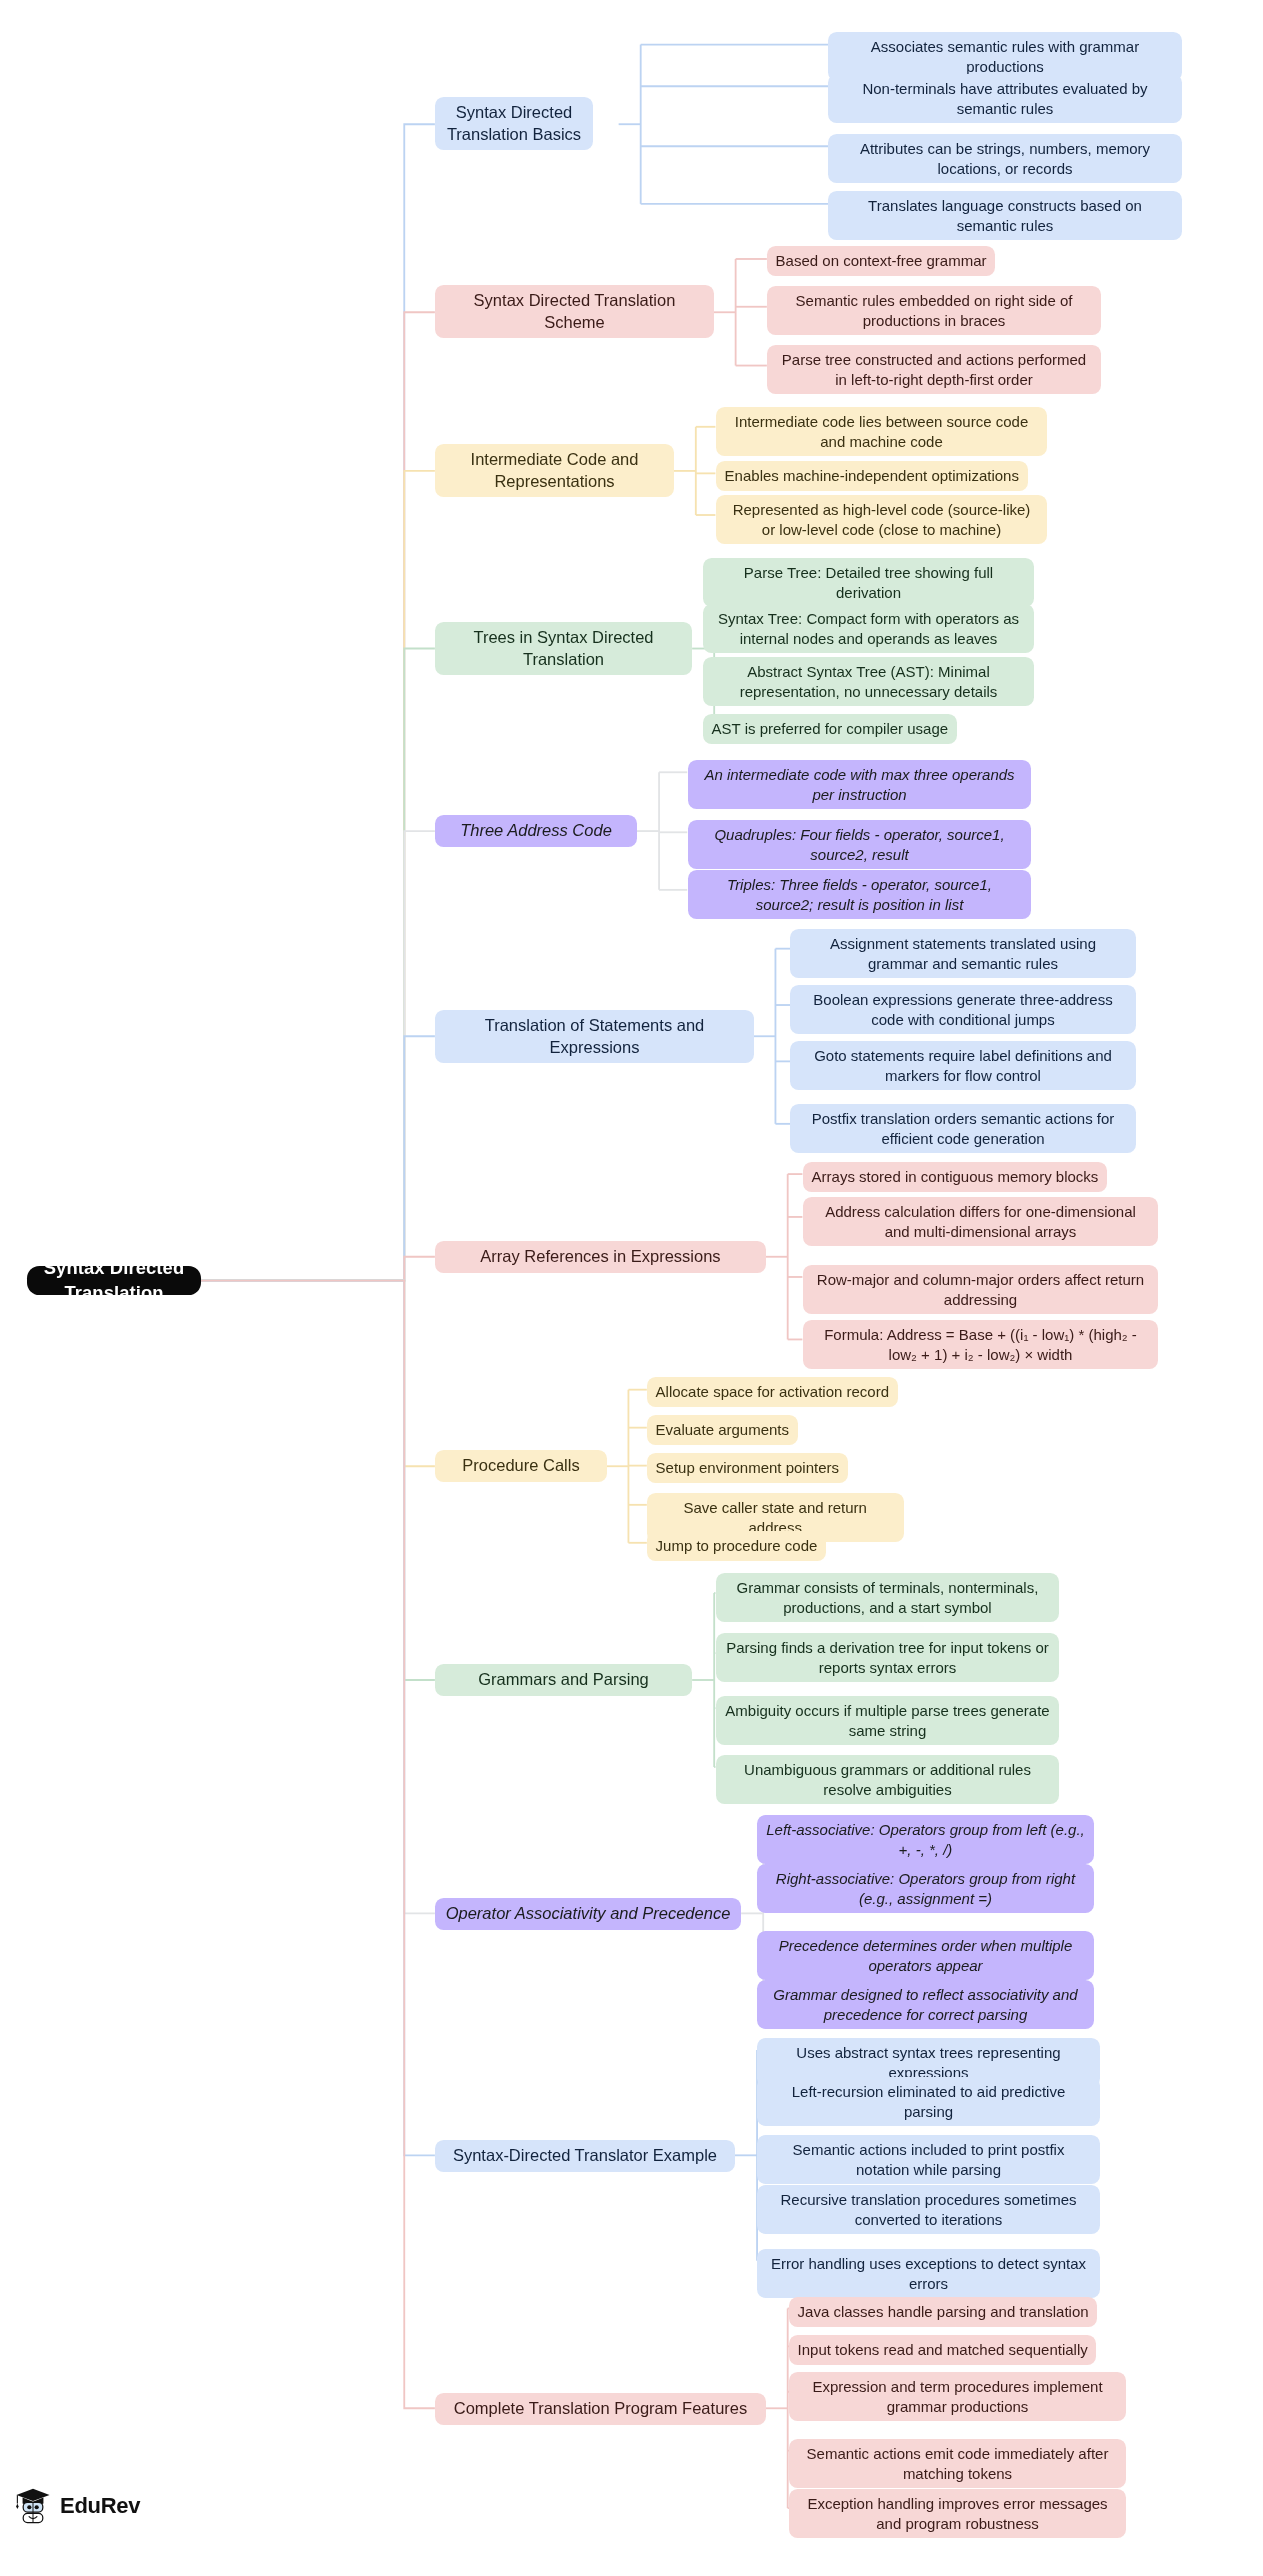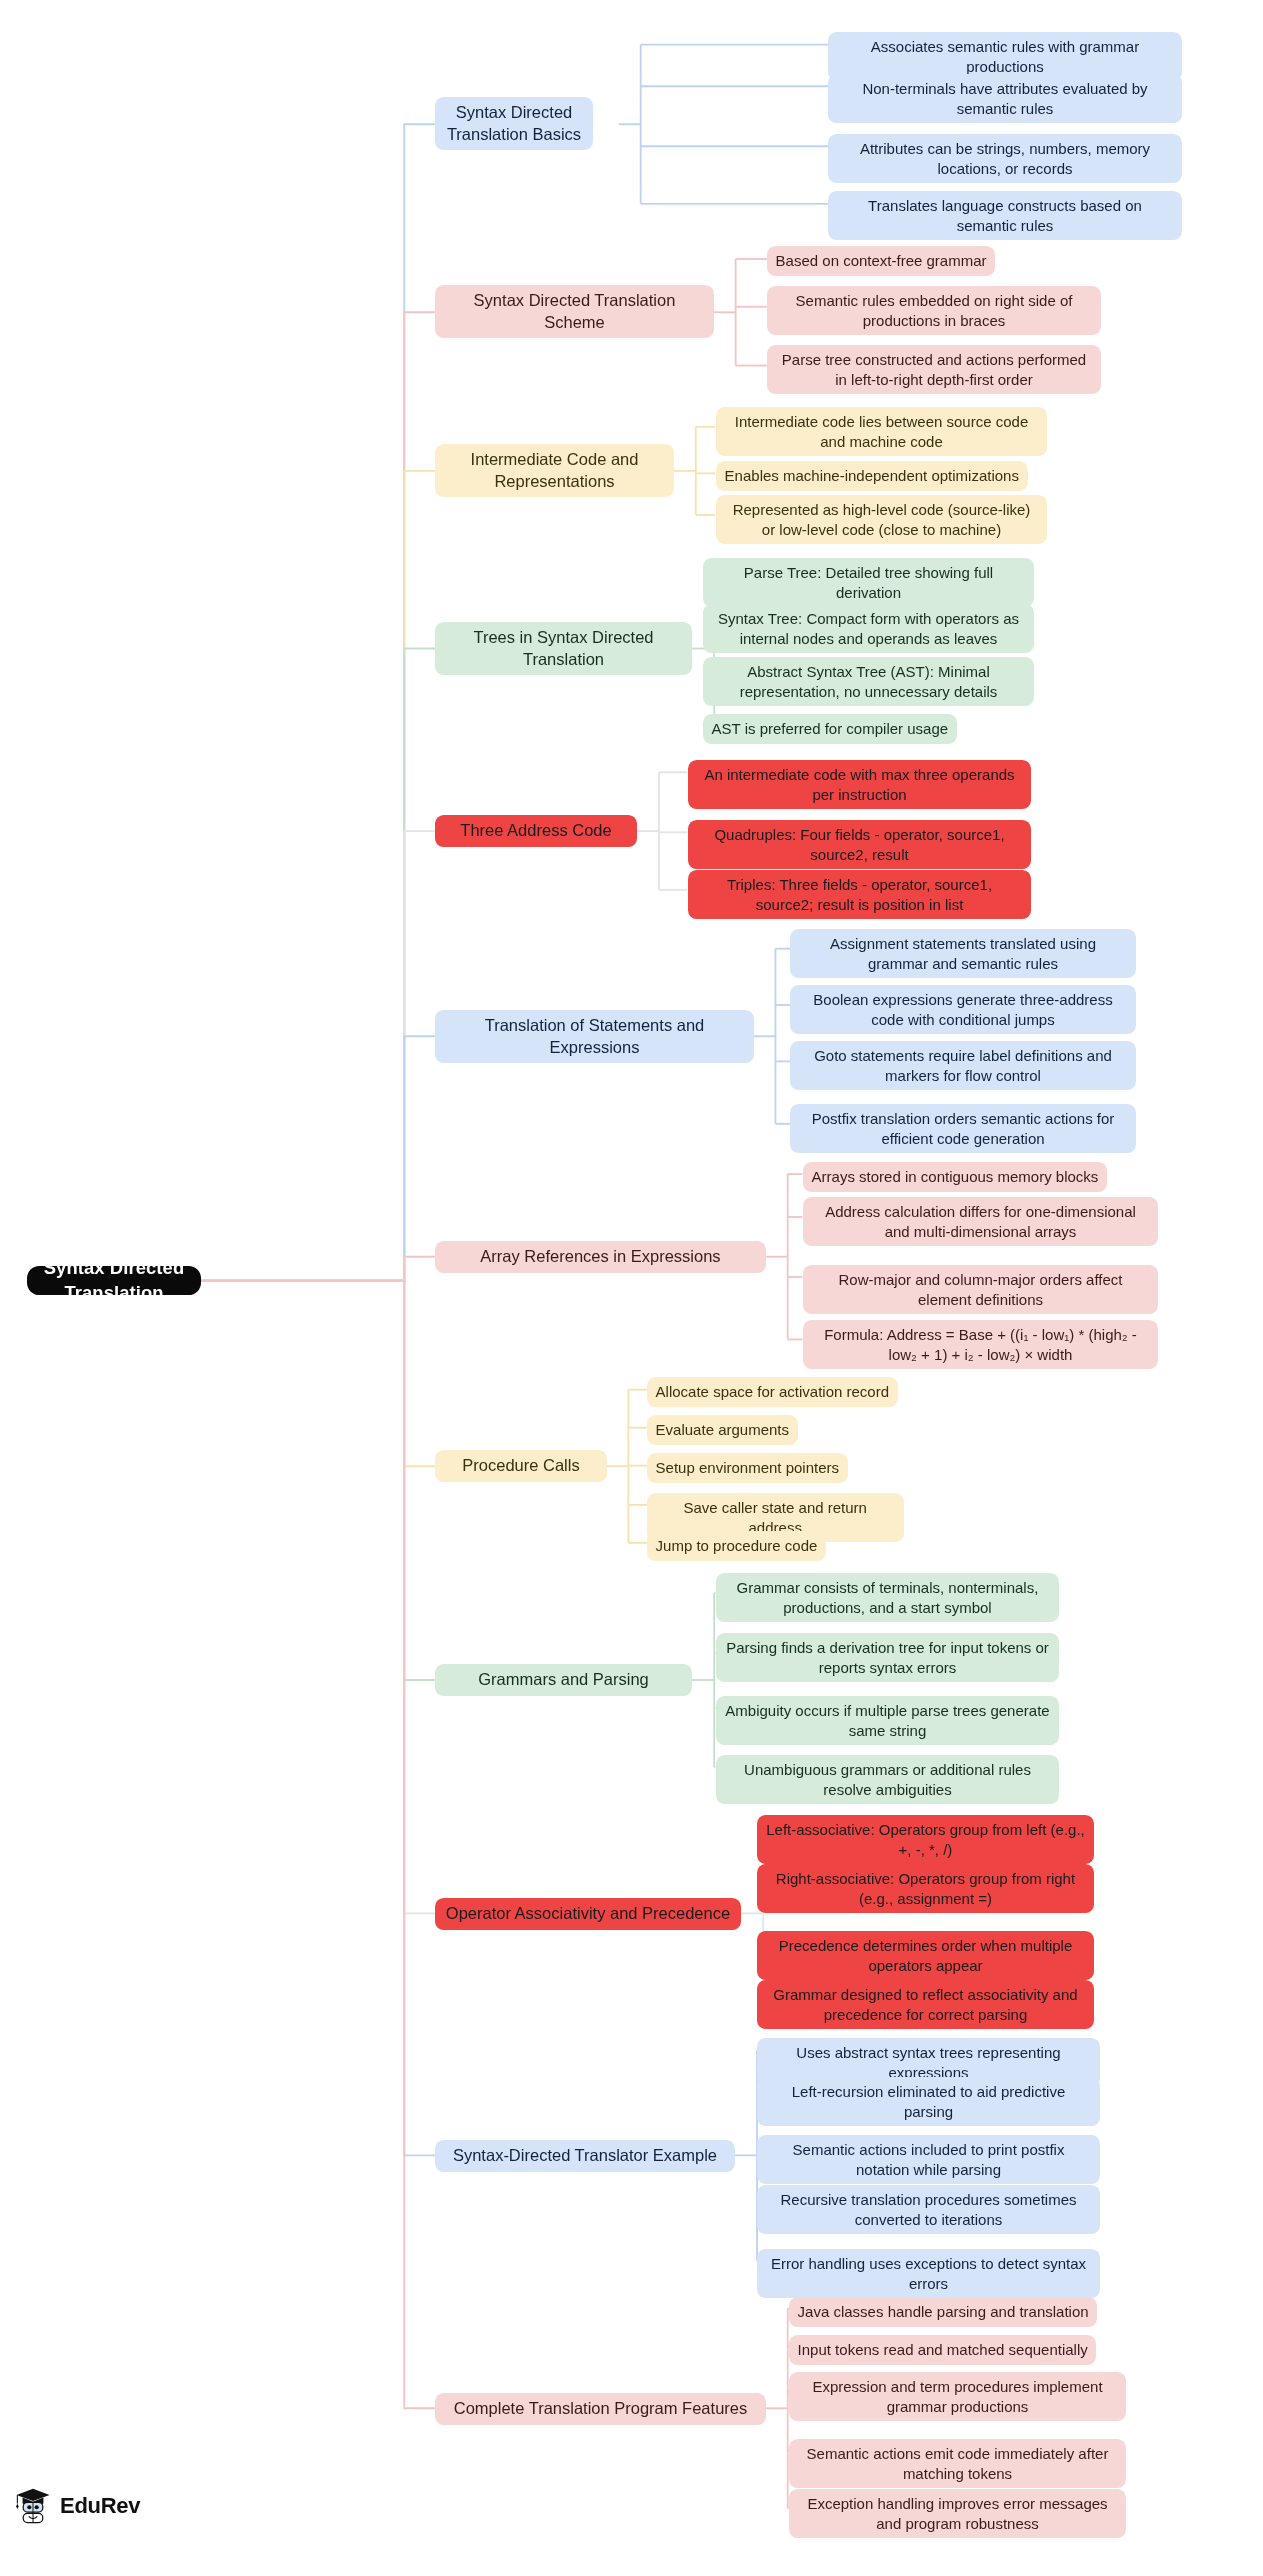--- a/index.html
+++ b/index.html
@@ -39,21 +39,21 @@
 
   
   .branch { font-size: 16.5px; font-weight: 400; }
   .leaf   { font-size: 15px; font-weight: 400; }
 
   
   .c-blue   { background: #d6e4fa; color: #12233d; }
   .c-pink   { background: #f7d7d6; color: #3a1b18; }
   .c-yellow { background: #fceecb; color: #3a3112; }
   .c-green  { background: #d6ebda; color: #16301d; }
-  .c-gray   { background: #ef4444; color: #1b1c1e; }
+  .c-gray   { background: #c4b5fd; color: #1b1c1e; font-style: italic; }
 
   
   #logo {
     position: absolute;
     left: 13.5px; top: 2487px;
     display: flex; align-items: center; gap: 8.6px;
   }
   #logo .wordmark {
     font-size: 22px; font-weight: bold; color: #111; letter-spacing: -0.3px;
     font-family: "Liberation Sans", sans-serif;
@@ -175,21 +175,21 @@
       <div class="node leaf c-gray" style="max-width: 343px; left: 688px; top: 820px;">Quadruples: Four fields - operator, source1, source2, result</div>
       <div class="node leaf c-gray" style="max-width: 343px; left: 688px; top: 870px;">Triples: Three fields - operator, source1, source2; result is position in list</div>
       <div class="node branch c-blue" style="width: 319px; left: 435px; top: 1010px;">Translation of Statements and Expressions</div>
       <div class="node leaf c-blue" style="max-width: 346px; left: 790px; top: 929px;">Assignment statements translated using grammar and semantic rules</div>
       <div class="node leaf c-blue" style="max-width: 346px; left: 790px; top: 985px;">Boolean expressions generate three-address code with conditional jumps</div>
       <div class="node leaf c-blue" style="max-width: 346px; left: 790px; top: 1041px;">Goto statements require label definitions and markers for flow control</div>
       <div class="node leaf c-blue" style="max-width: 346px; left: 790px; top: 1104px;">Postfix translation orders semantic actions for efficient code generation</div>
       <div class="node branch c-pink" style="width: 331px; left: 435px; top: 1241px;">Array References in Expressions</div>
       <div class="node leaf c-pink" style="max-width: 355px; left: 803px; top: 1162px;">Arrays stored in contiguous memory blocks</div>
       <div class="node leaf c-pink" style="max-width: 355px; left: 803px; top: 1197px;">Address calculation differs for one-dimensional and multi-dimensional arrays</div>
-      <div class="node leaf c-pink" style="max-width: 355px; left: 803px; top: 1265px;">Row-major and column-major orders affect element definitions</div>
+      <div class="node leaf c-pink" style="max-width: 355px; left: 803px; top: 1265px;">Row-major and column-major orders affect return addressing</div>
       <div class="node leaf c-pink" style="max-width: 355px; left: 803px; top: 1320px;">Formula: Address = Base + ((i₁ - low₁) * (high₂ - low₂ + 1) + i₂ - low₂) × width</div>
       <div class="node branch c-yellow" style="width: 172px; left: 435px; top: 1450px;">Procedure Calls</div>
       <div class="node leaf c-yellow" style="max-width: 257px; left: 647px; top: 1377px;">Allocate space for activation record</div>
       <div class="node leaf c-yellow" style="max-width: 257px; left: 647px; top: 1415px;">Evaluate arguments</div>
       <div class="node leaf c-yellow" style="max-width: 257px; left: 647px; top: 1453px;">Setup environment pointers</div>
       <div class="node leaf c-yellow" style="max-width: 257px; left: 647px; top: 1493px; padding-left: 8px;">Save caller state and return address</div>
       <div class="node leaf c-yellow" style="max-width: 257px; left: 647px; top: 1531px;">Jump to procedure code</div>
       <div class="node branch c-green" style="width: 257px; left: 435px; top: 1664px;">Grammars and Parsing</div>
       <div class="node leaf c-green" style="max-width: 343px; left: 716px; top: 1573px;">Grammar consists of terminals, nonterminals, productions, and a start symbol</div>
       <div class="node leaf c-green" style="max-width: 343px; left: 716px; top: 1633px;">Parsing finds a derivation tree for input tokens or reports syntax errors</div>

